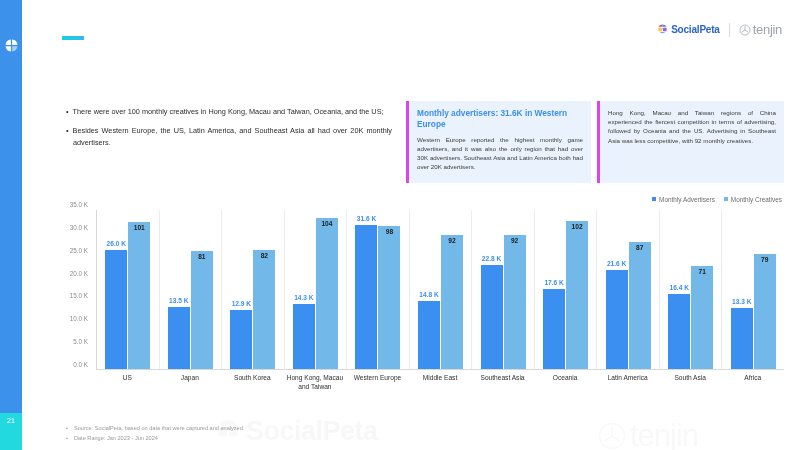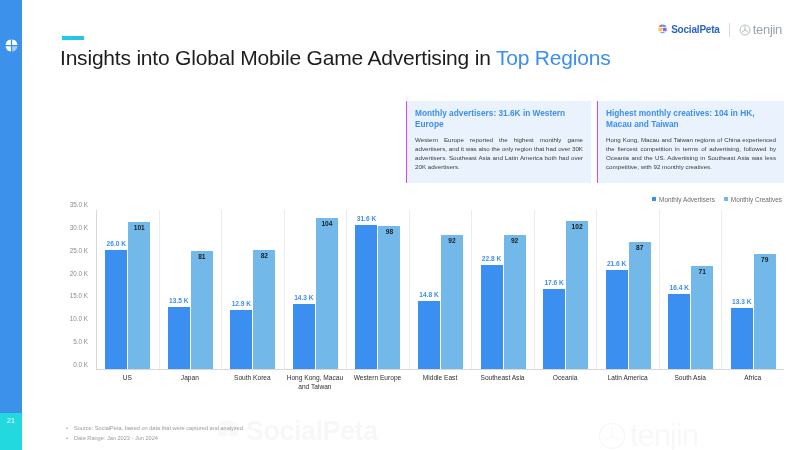--- a/index.html
+++ b/index.html
@@ -58,21 +58,21 @@
   .bullets {
     position: absolute; left: 62px; top: 106px; width: 330px;
     font-size: 7.3px; color: #2c2c2c; line-height: 1.55;
   }
   .bullets p { text-align: justify; margin-bottom: 8px; text-indent: -7px; padding-left: 11px; }
   .bullets p::before { content: "\2022"; margin-right: 4px; }
 
   
   .card {
     position: absolute; top: 101px; height: 82px;
-    background: #eaf3fd; border-left: 1px solid #d946ef;
+    background: #eaf3fd; border-left: 3px solid #d946ef;
     padding: 7px 8px 6px 8px;
   }
   .card-a { left: 406px; width: 185px; }
   .card-b { left: 597px; width: 187px; }
   .card-h {
     font-size: 8.3px; font-weight: bold; color: #3b8ff0;
     line-height: 1.3; margin-bottom: 5px;
   }
   .card-b-txt {
     font-size: 6.2px; color: #3a3a3a; line-height: 1.48; text-align: justify;
@@ -149,21 +149,20 @@
     <svg class="rail-icon" viewBox="0 0 24 24">
       <path d="M11 2.5A9.5 9.5 0 0 0 2.5 11H11z" fill="#fff"></path>
       <path d="M13 2.5A9.5 9.5 0 0 1 21.5 11H13z" fill="#fff"></path>
       <path d="M2.5 13A9.5 9.5 0 0 0 11 21.5V13z" fill="#fff"></path>
       <path d="M13 21.5A9.5 9.5 0 0 0 21.5 13H13z" fill="#fff" opacity=".55"></path>
     </svg>
   </div>
   <div class="page-num">21</div>
 
   <div class="accent-bar"></div>
-  <div class="title"><span>Insights into Global Mobile Game Advertising in </span><span class="hl">Top Regions</span></div>
 
   <div class="brands">
     <div class="brand-sp">
       <svg width="11" height="11" viewBox="0 0 24 24">
         <path d="M12 1a11 11 0 0 0-9 5h9z" fill="#e8466f"></path>
         <path d="M12 1a11 11 0 0 1 9 5h-9z" fill="#3b8ff0"></path>
         <rect x="3" y="8" width="8" height="8" rx="1" fill="#f6c945"></rect>
         <rect x="13" y="8" width="8" height="8" rx="1" fill="#a05de0"></rect>
         <path d="M6 18h12a11 11 0 0 1-12 0z" fill="#3b8ff0"></path>
       </svg>
@@ -172,27 +171,30 @@
     <div class="brand-div"></div>
     <div class="brand-tj">
       <svg width="12" height="12" viewBox="0 0 24 24">
         <circle cx="12" cy="12" r="10" fill="none" stroke="#9aa3ad" stroke-width="1.4"></circle>
         <path d="M12 12 L12 5 M12 12 L6 16 M12 12 L18 16" stroke="#9aa3ad" stroke-width="1.4" fill="none" stroke-linecap="round"></path>
       </svg>
       <span class="brand-tj-text">tenjin</span>
     </div>
   </div>
 
+  <div class="bullets">
+    <p>There were over 100 monthly creatives in Hong Kong, Macau and Taiwan, Oceania, and the US;</p>
+    <p>Besides Western Europe, the US, Latin America, and Southeast Asia all had over 20K monthly advertisers.</p>
+  </div>
 
   <div class="card card-a">
     <div class="card-h">Monthly advertisers: 31.6K in Western Europe</div>
     <div class="card-b-txt">Western Europe reported the highest monthly game advertisers, and it was also the only region that had over 30K advertisers. Southeast Asia and Latin America both had over 20K advertisers.</div>
   </div>
   <div class="card card-b">
-    <div class="card-h">Highest monthly creatives: 104 in HK, Macau and Taiwan</div>
     <div class="card-b-txt">Hong Kong, Macau and Taiwan regions of China experienced the fiercest competition in terms of advertising, followed by Oceania and the US. Advertising in Southeast Asia was less competitive, with 92 monthly creatives.</div>
   </div>
 
   <div class="chart">
     <div class="legend">
       <div><span class="sw sw-a"></span><span>Monthly Advertisers</span></div>
       <div><span class="sw sw-b"></span><span>Monthly Creatives</span></div>
     </div>
 
     <div class="ylabels" id="ylabels">

